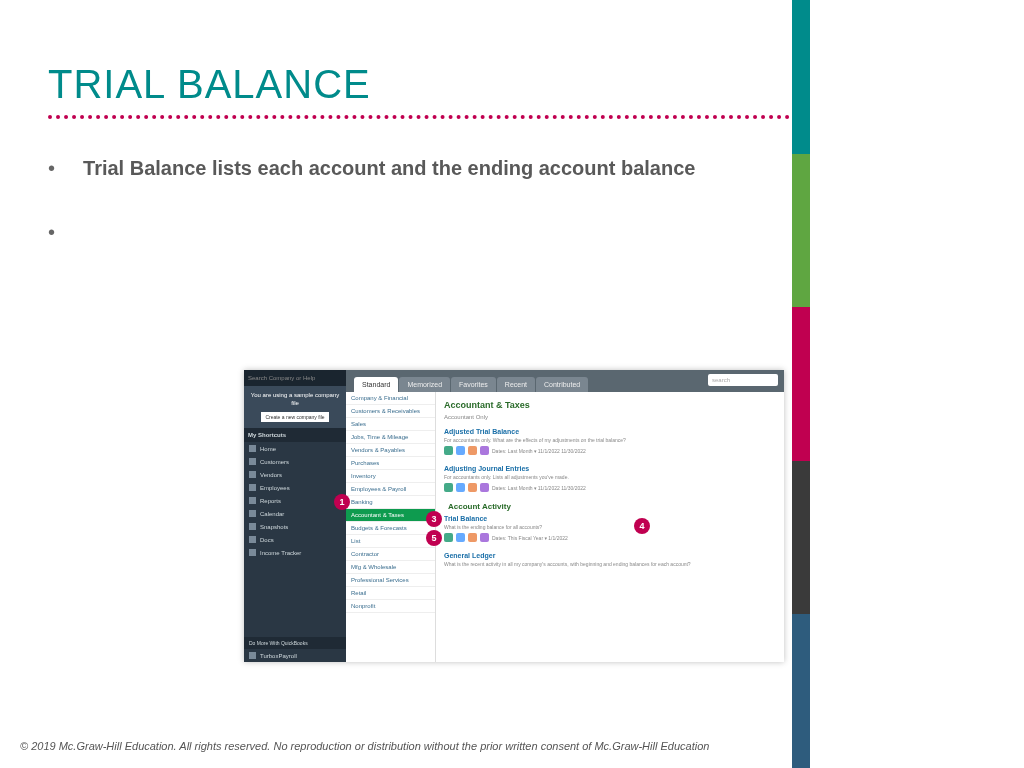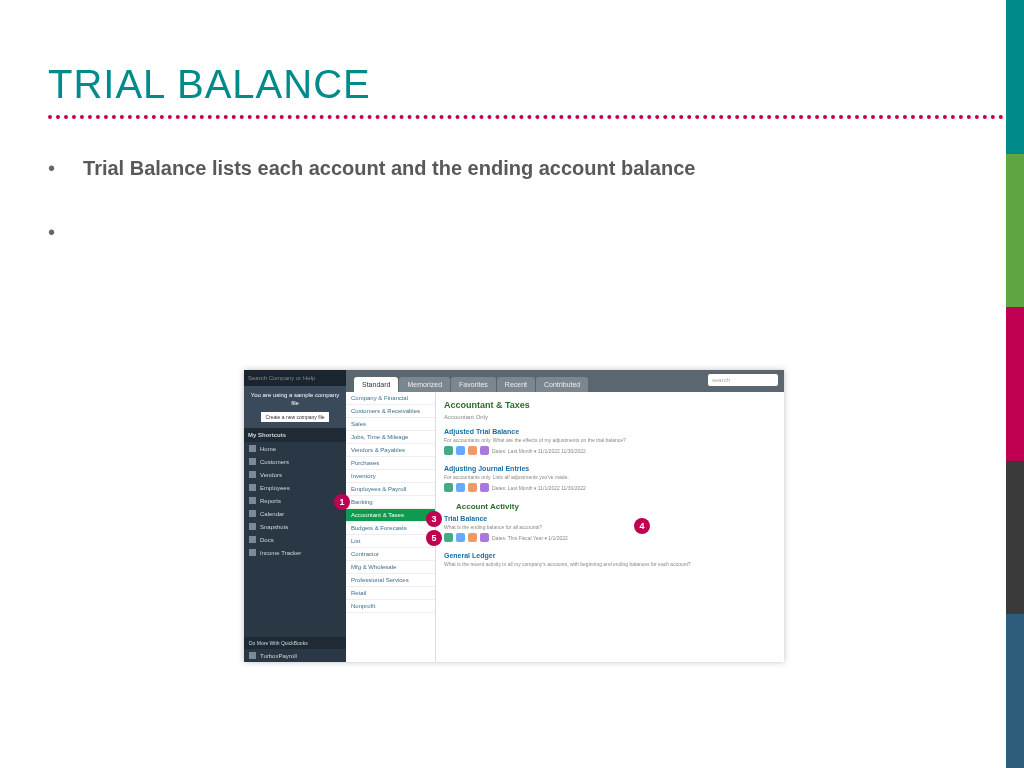--- a/index.html
+++ b/index.html
@@ -1,17 +1,17 @@
 <!DOCTYPE html>
 <html><head>
 <meta charset="utf-8">
 <style>
 *{margin:0;padding:0;box-sizing:border-box}
 body{width:1024px;height:768px;font-family:Arial,Helvetica,sans-serif;background:#fff;position:relative;overflow:hidden}
-.slide{width:1024px;height:768px;position:relative}
+.slide{width:810px;height:768px;position:relative}
 .title{position:absolute;top:62px;left:48px;font-size:40px;font-weight:400;color:#008b8b;letter-spacing:1px}
 .dotline{position:absolute;top:115px;left:48px;right:20px;height:4px;border-top:4px dotted #c00050}
 .color-stripes{position:absolute;right:0;top:0;width:18px;height:768px;display:flex;flex-direction:column}
 .stripe{flex:1}
 .stripe.teal{background:#008b8b}
 .stripe.green{background:#5fa641}
 .stripe.red{background:#c00050}
 .stripe.dark{background:#3a3a3a}
 .stripe.blue{background:#2e5c7d}
 .content{position:absolute;top:150px;left:48px;right:48px}
@@ -42,21 +42,21 @@
 .detail .sub{color:#888;font-size:6px;margin-bottom:8px}
 .rept{margin-bottom:10px}
 .rept .name{color:#1a6fa8;font-size:7px;font-weight:700;margin-bottom:2px;position:relative}
 .rept .desc{color:#888;font-size:5px;margin-bottom:3px}
 .rept .ctrls{display:flex;align-items:center;gap:3px;font-size:5px;color:#888}
 .rept .ctrls .ic{width:9px;height:9px;border-radius:2px;display:inline-block}
 .ic.run{background:#4a8}
 .ic.info{background:#6af}
 .ic.fav{background:#e96}
 .ic.help{background:#a7d}
-.sect{color:#2a6b2a;font-size:8px;font-weight:700;margin:6px 12px 4px}
+.sect{color:#2a6b2a;font-size:8px;font-weight:700;margin:6px 4px 4px}
 .footer{position:absolute;bottom:16px;left:20px;right:20px;font-size:11px;font-style:italic;color:#555;text-align:left}
 </style>
 </head>
 <body>
 
 <div class="slide">
 
 <div class="title">TRIAL BALANCE</div>
 <div class="dotline"></div>
 
@@ -207,14 +207,15 @@
         </div>
         <div class="rept">
           <div class="name">General Ledger</div>
           <div class="desc">What is the recent activity in all my company's accounts, with beginning and ending balances for each account?</div>
         </div>
       </div>
     </div>
   </div>
 </div>
 
+<div class="footer">© 2019 Mc.Graw-Hill Education. All rights reserved. No reproduction or distribution without the prior written consent of Mc.Graw-Hill Education</div>
 
 </div>
 
 </body></html>

